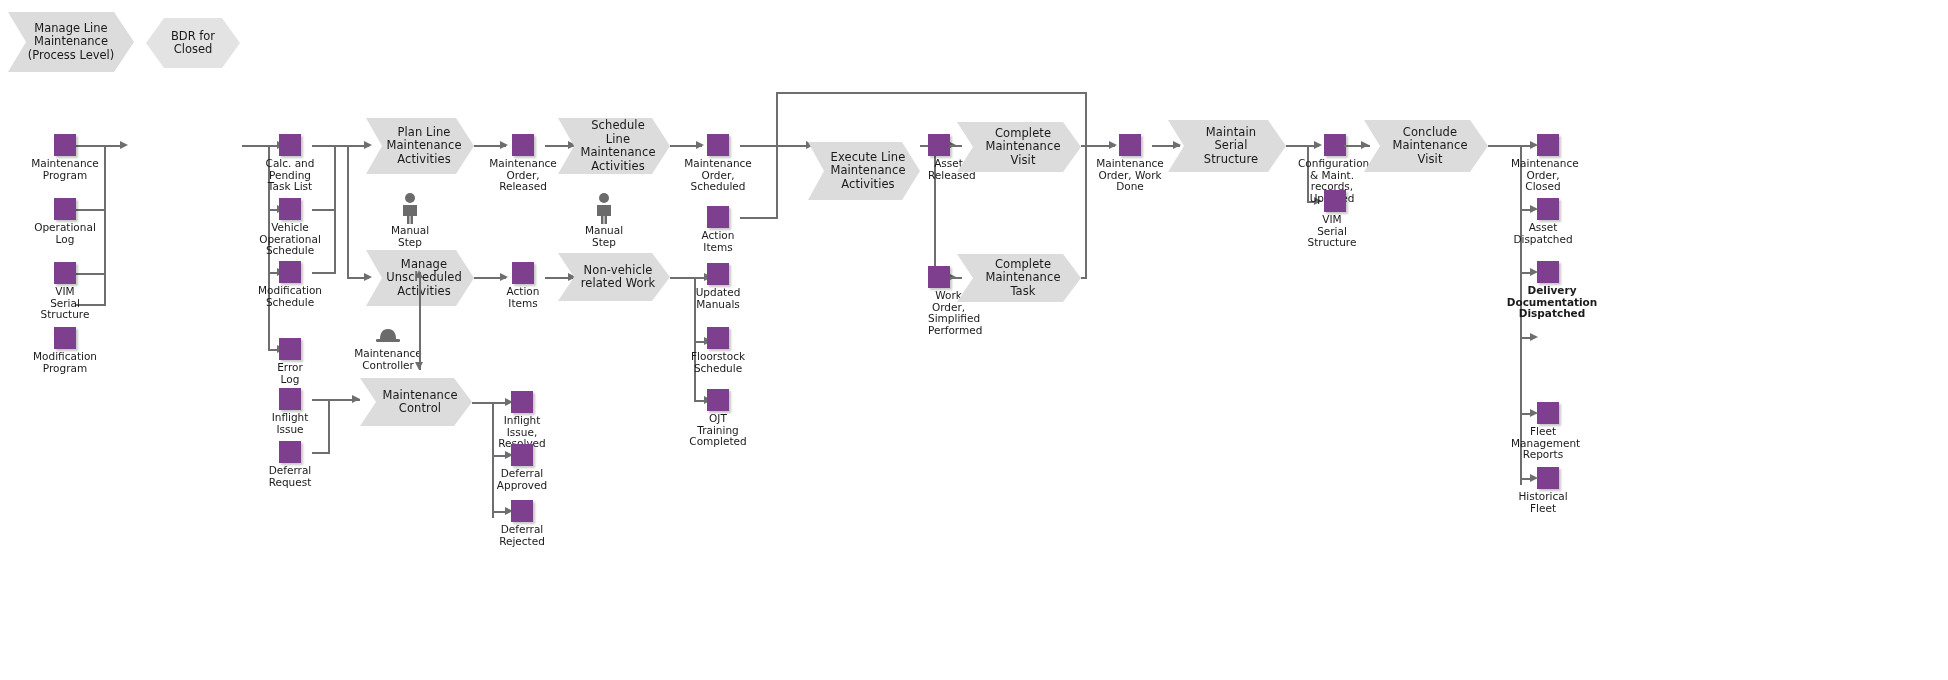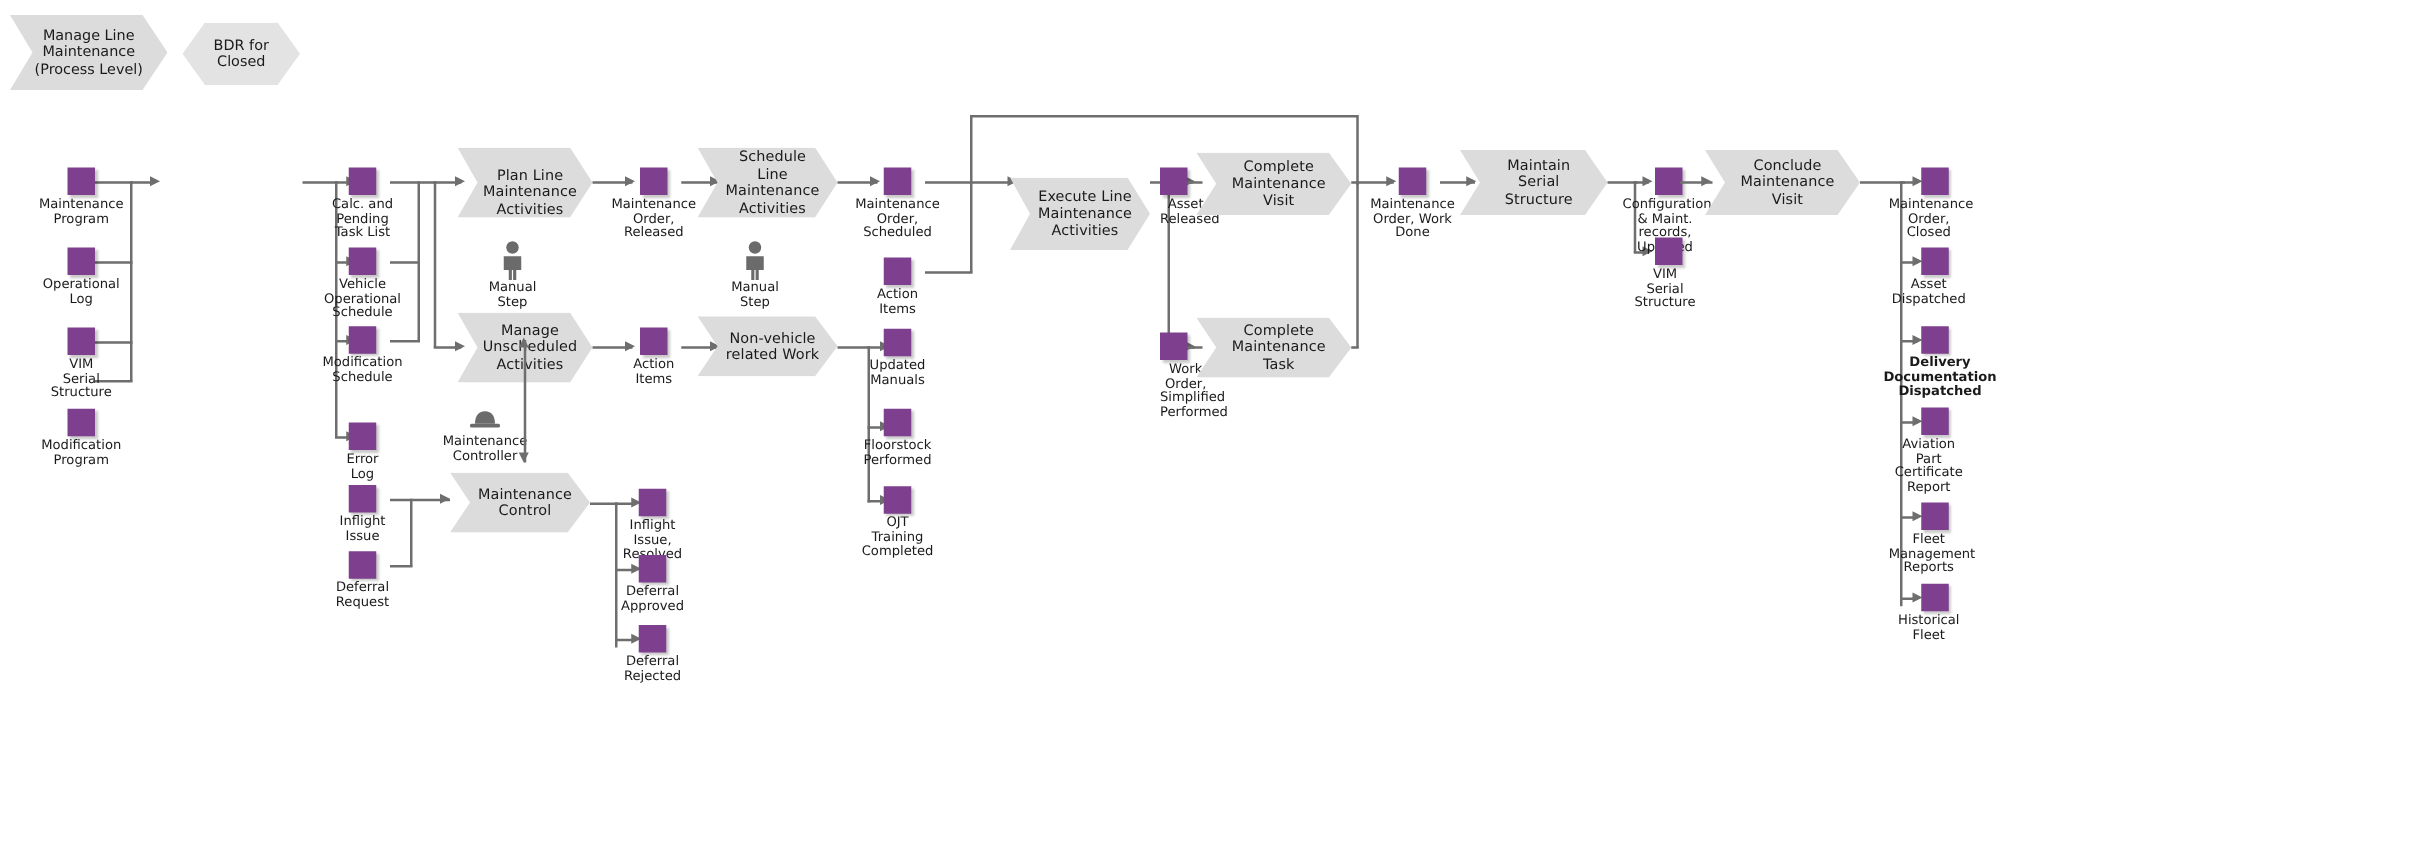--- a/index.html
+++ b/index.html
@@ -156,21 +156,21 @@
   <div class="ln lnh" style="left:312px;top:145px;width:36px;"></div>
   <div class="ln lnh" style="left:312px;top:209px;width:24px;"></div>
   <div class="ln lnh" style="left:312px;top:272px;width:24px;"></div>
   <div class="ln lnv" style="left:334px;top:145px;height:128px;"></div>
   <div class="ln lnv" style="left:347px;top:145px;height:133px;"></div>
   <div class="ln lnh" style="left:347px;top:145px;width:22px;"></div>
   <div class="arw" style="left:364px;top:141px;"></div>
   <div class="ln lnh" style="left:347px;top:277px;width:22px;"></div>
   <div class="arw" style="left:364px;top:273px;"></div>
 
-  <div class="chev" style="left:366px;top:118px;width:108px;height:56px;align-items:flex-end;">
+  <div class="chev" style="left:366px;top:118px;width:108px;height:56px;">
     <span style="white-space:pre-line">Plan Line
 Maintenance
 Activities</span>
   </div>
 
   <div class="role" style="left:362px;top:192px;">
     <svg width="24" height="32" viewBox="0 0 24 32">
       <circle cx="12" cy="6" r="5" fill="#6b6b6b"></circle>
       <path d="M5 13h14v11h-4v8h-2.5v-8h-1v8H9v-8H5z" fill="#6b6b6b"></path>
     </svg>
@@ -315,21 +315,21 @@
   <div class="arw" style="left:704px;top:396px;"></div>
 
   <div class="dobj" style="left:673px;top:263px;">
     <div class="sq"></div>
     <div class="cap">Updated
 Manuals</div>
   </div>
   <div class="dobj" style="left:673px;top:327px;">
     <div class="sq"></div>
     <div class="cap">Floorstock
-Performed</div>
+Schedule</div>
   </div>
   <div class="dobj" style="left:673px;top:389px;">
     <div class="sq"></div>
     <div class="cap">OJT
 Training
 Completed</div>
   </div>
 
   <div class="chev" style="left:808px;top:118px;width:112px;height:58px;margin-top:24px;">
     <span style="white-space:pre-line">Execute Line
@@ -442,27 +442,20 @@
     <div class="sq" style="margin-left:52px;"></div>
     <div class="cap" style="margin-left:26px;">Asset
 Dispatched</div>
   </div>
   <div class="dobj" style="left:1478px;top:261px;">
     <div class="sq" style="margin-left:59px;"></div>
     <div class="cap" style="margin-left:10px;width:128px;font-weight:bold;">Delivery
 Documentation
 Dispatched</div>
   </div>
-  <div class="dobj" style="left:1485px;top:326px;">
-    <div class="sq" style="margin-left:52px;"></div>
-    <div class="cap" style="margin-left:26px;">Aviation
-Part
-Certificate
-Report</div>
-  </div>
   <div class="dobj" style="left:1485px;top:402px;">
     <div class="sq" style="margin-left:52px;"></div>
     <div class="cap" style="margin-left:26px;">Fleet
 Management
 Reports</div>
   </div>
   <div class="dobj" style="left:1485px;top:467px;">
     <div class="sq" style="margin-left:52px;"></div>
     <div class="cap" style="margin-left:26px;">Historical
 Fleet</div>

